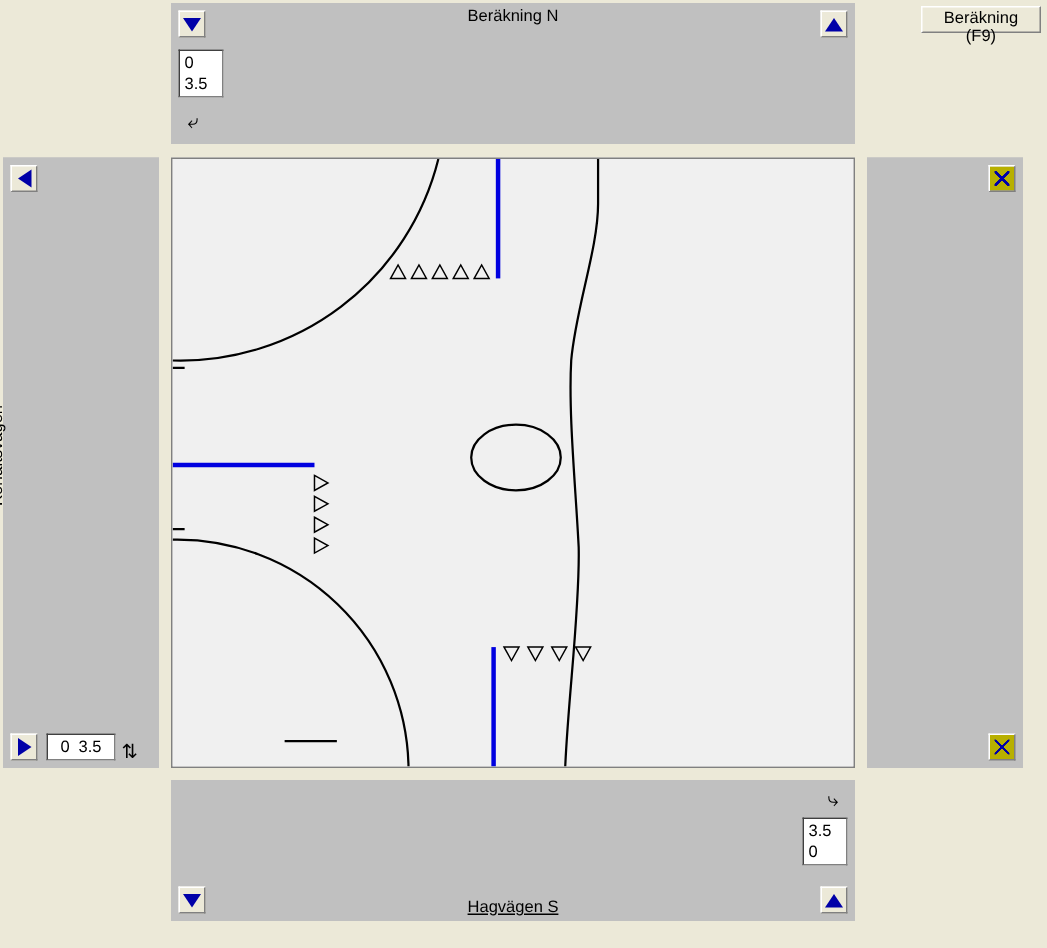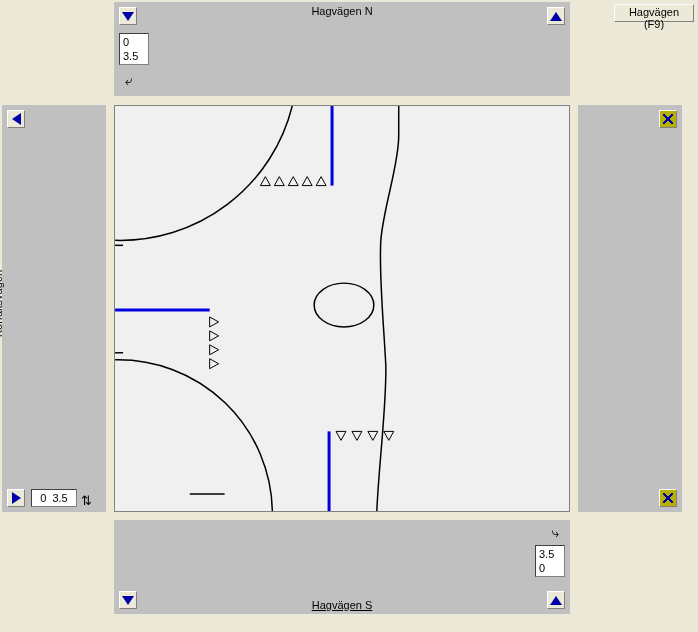--- a/index.html
+++ b/index.html
@@ -17,24 +17,24 @@
   .vlabel{position:absolute;writing-mode:vertical-lr;transform:rotate(180deg);transform-origin:center;}
   .valbox{position:absolute;background:#fff;border:1px solid #808080;border-top-color:#404040;border-left-color:#404040;display:flex;flex-direction:column;justify-content:center;gap:2px;padding:2px 3px;line-height:12px;}
   .valbox-h{flex-direction:row;gap:6px;}
   .turn-icon{font-size:13px;line-height:11px;}
   .calc-btn{position:absolute;background:#ece9d8;border:1px solid #fff;border-right-color:#808080;border-bottom-color:#808080;text-align:center;cursor:pointer;padding:1px 4px;}
   svg{width:100%;height:100%}
 </style>
 </head>
 <body>
 
-<div class="calc-btn" style="left:614px;top:4px;width:80px;height:18px;">Hagvägen (F9)</div>
+<div class="calc-btn" style="left:614px;top:4px;width:80px;height:18px;">Beräkning (F9)</div>
 
 <div class="panel" style="left:114px;top:2px;width:456px;height:94px;">
-  <div style="position:absolute;left:0;top:2px;width:100%;text-align:center;">Hagvägen N</div>
+  <div style="position:absolute;left:0;top:2px;width:100%;text-align:center;">Beräkning N</div>
   <div class="btn arr-down" style="left:4px;top:4px;"></div>
   <div class="btn arr-up" style="right:4px;top:4px;"></div>
   <div class="valbox" style="left:4px;top:30px;width:30px;">
     <span>0</span>
     <span>3.5</span>
   </div>
   <span class="turn-icon" style="position:absolute;left:10px;top:72px;">⤶</span>
 </div>
 
 <div class="panel" style="left:2px;top:105px;width:104px;height:407px;">

